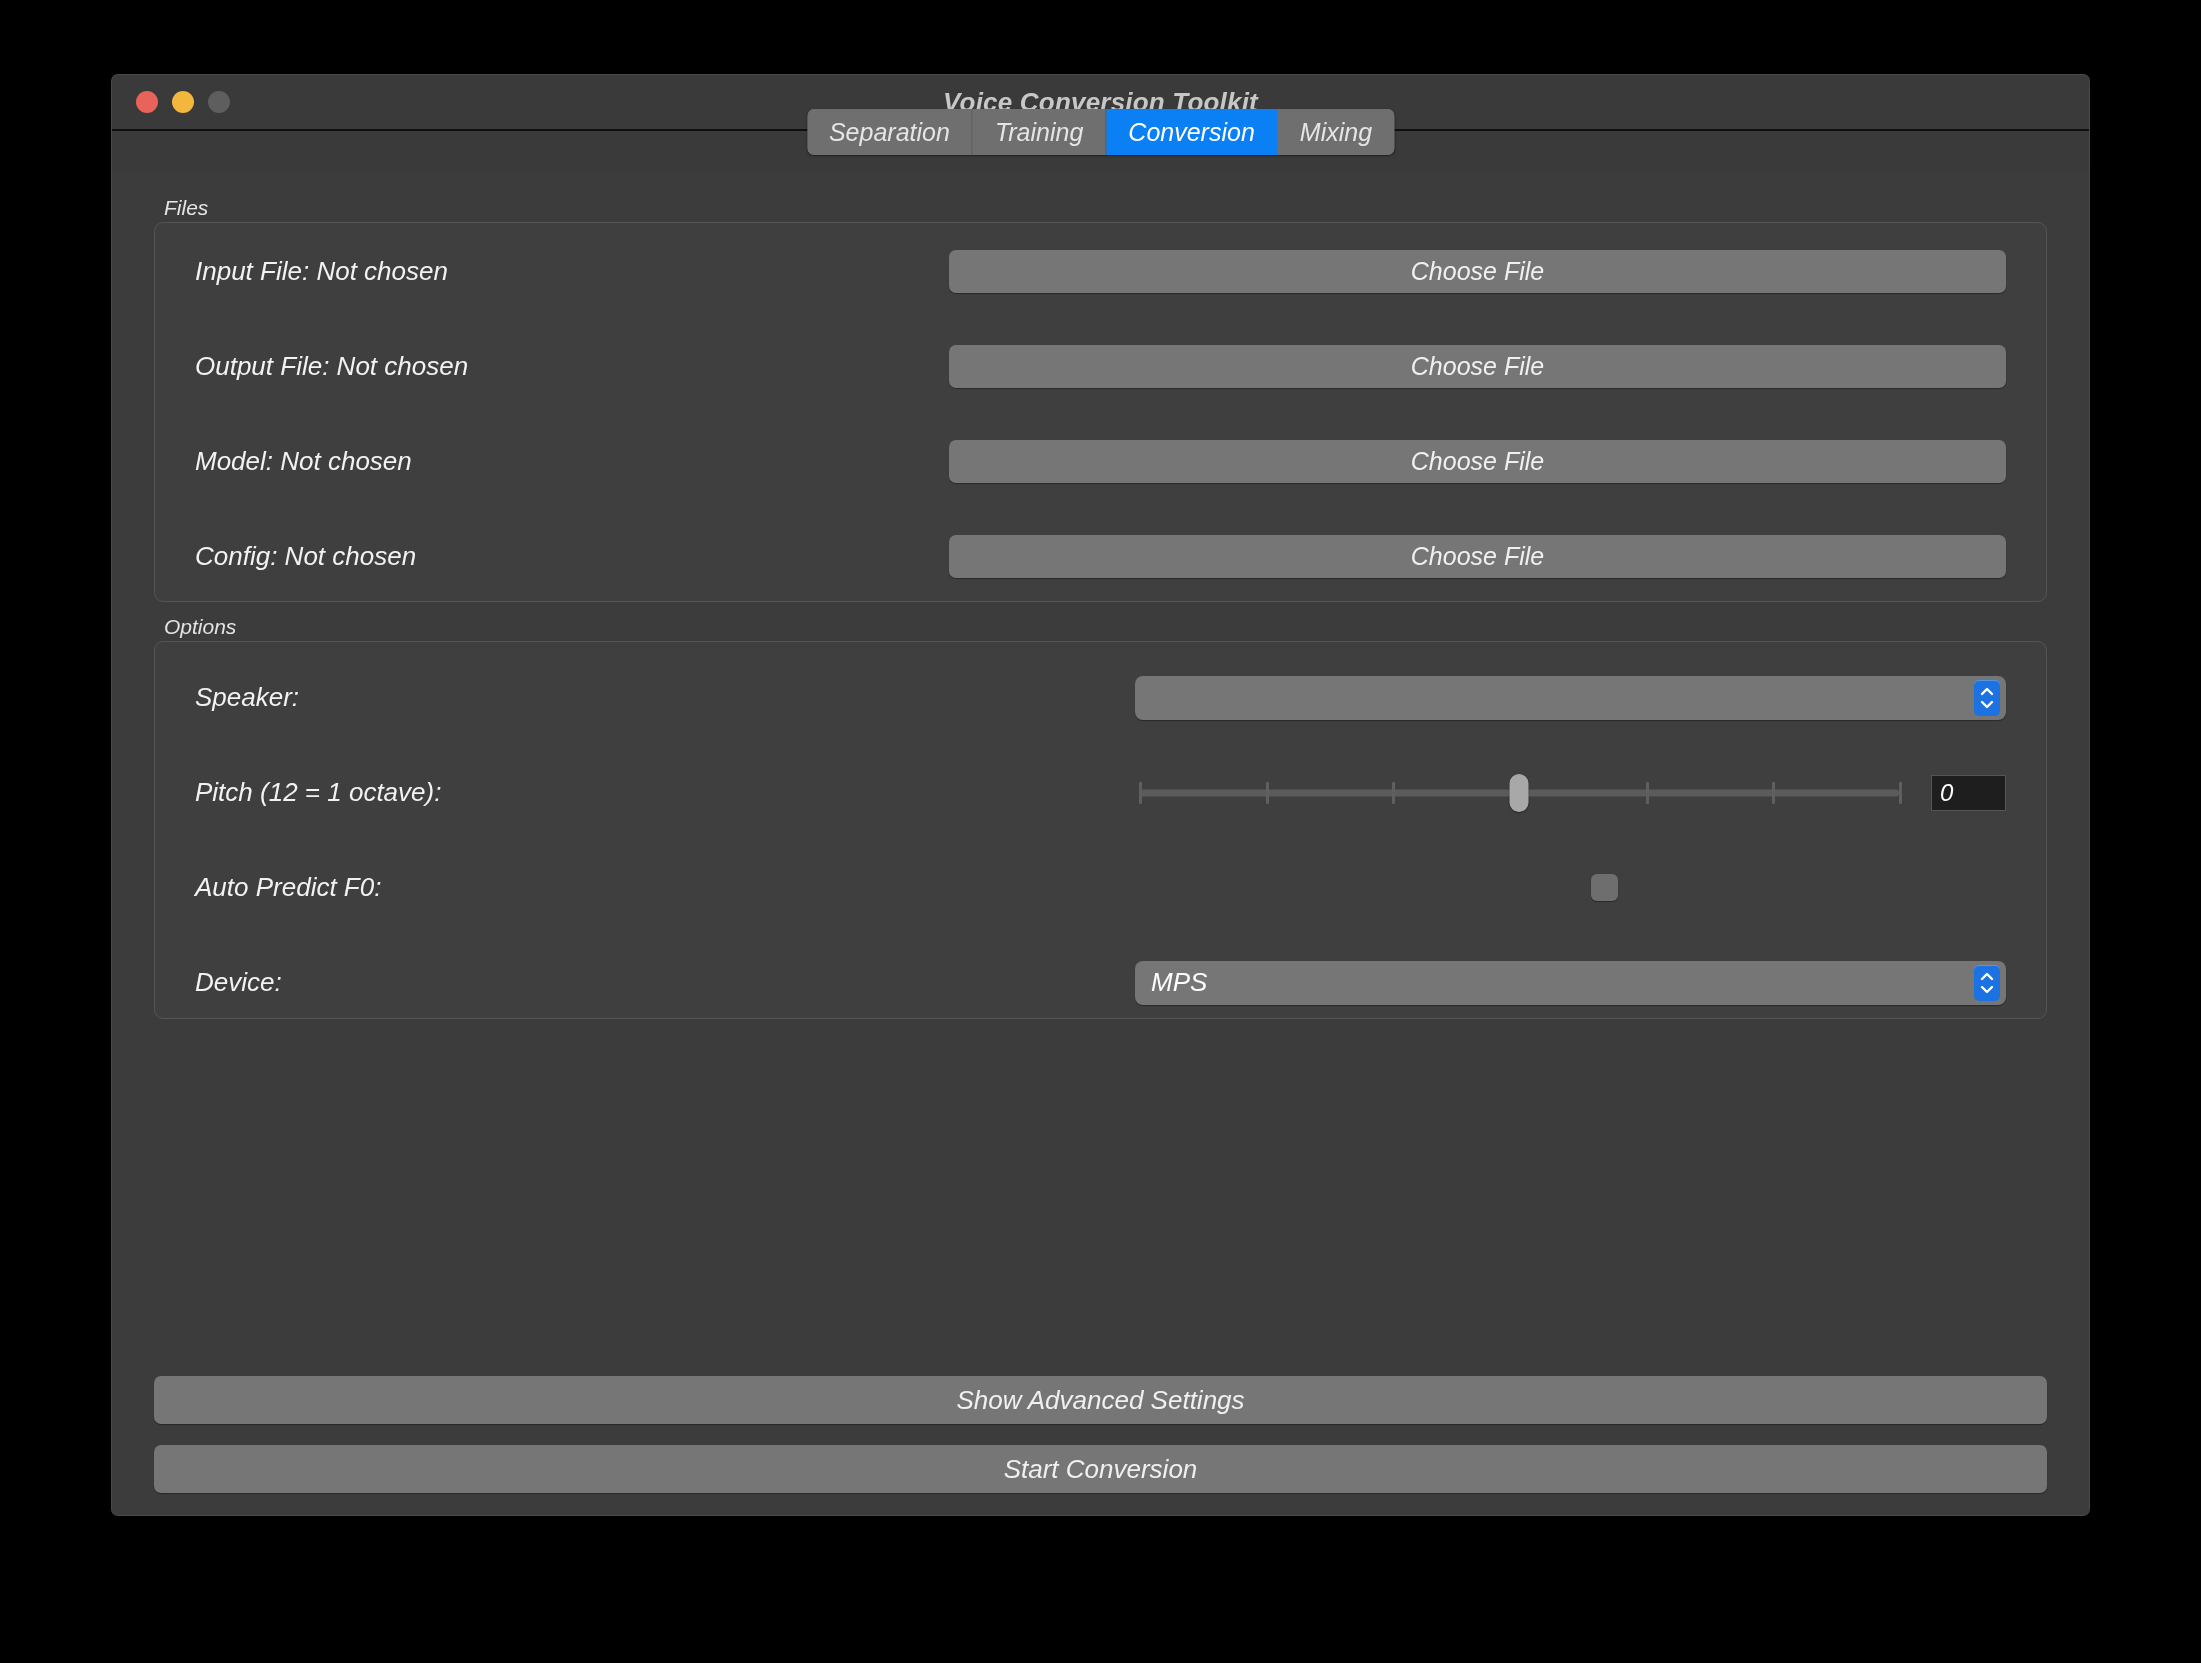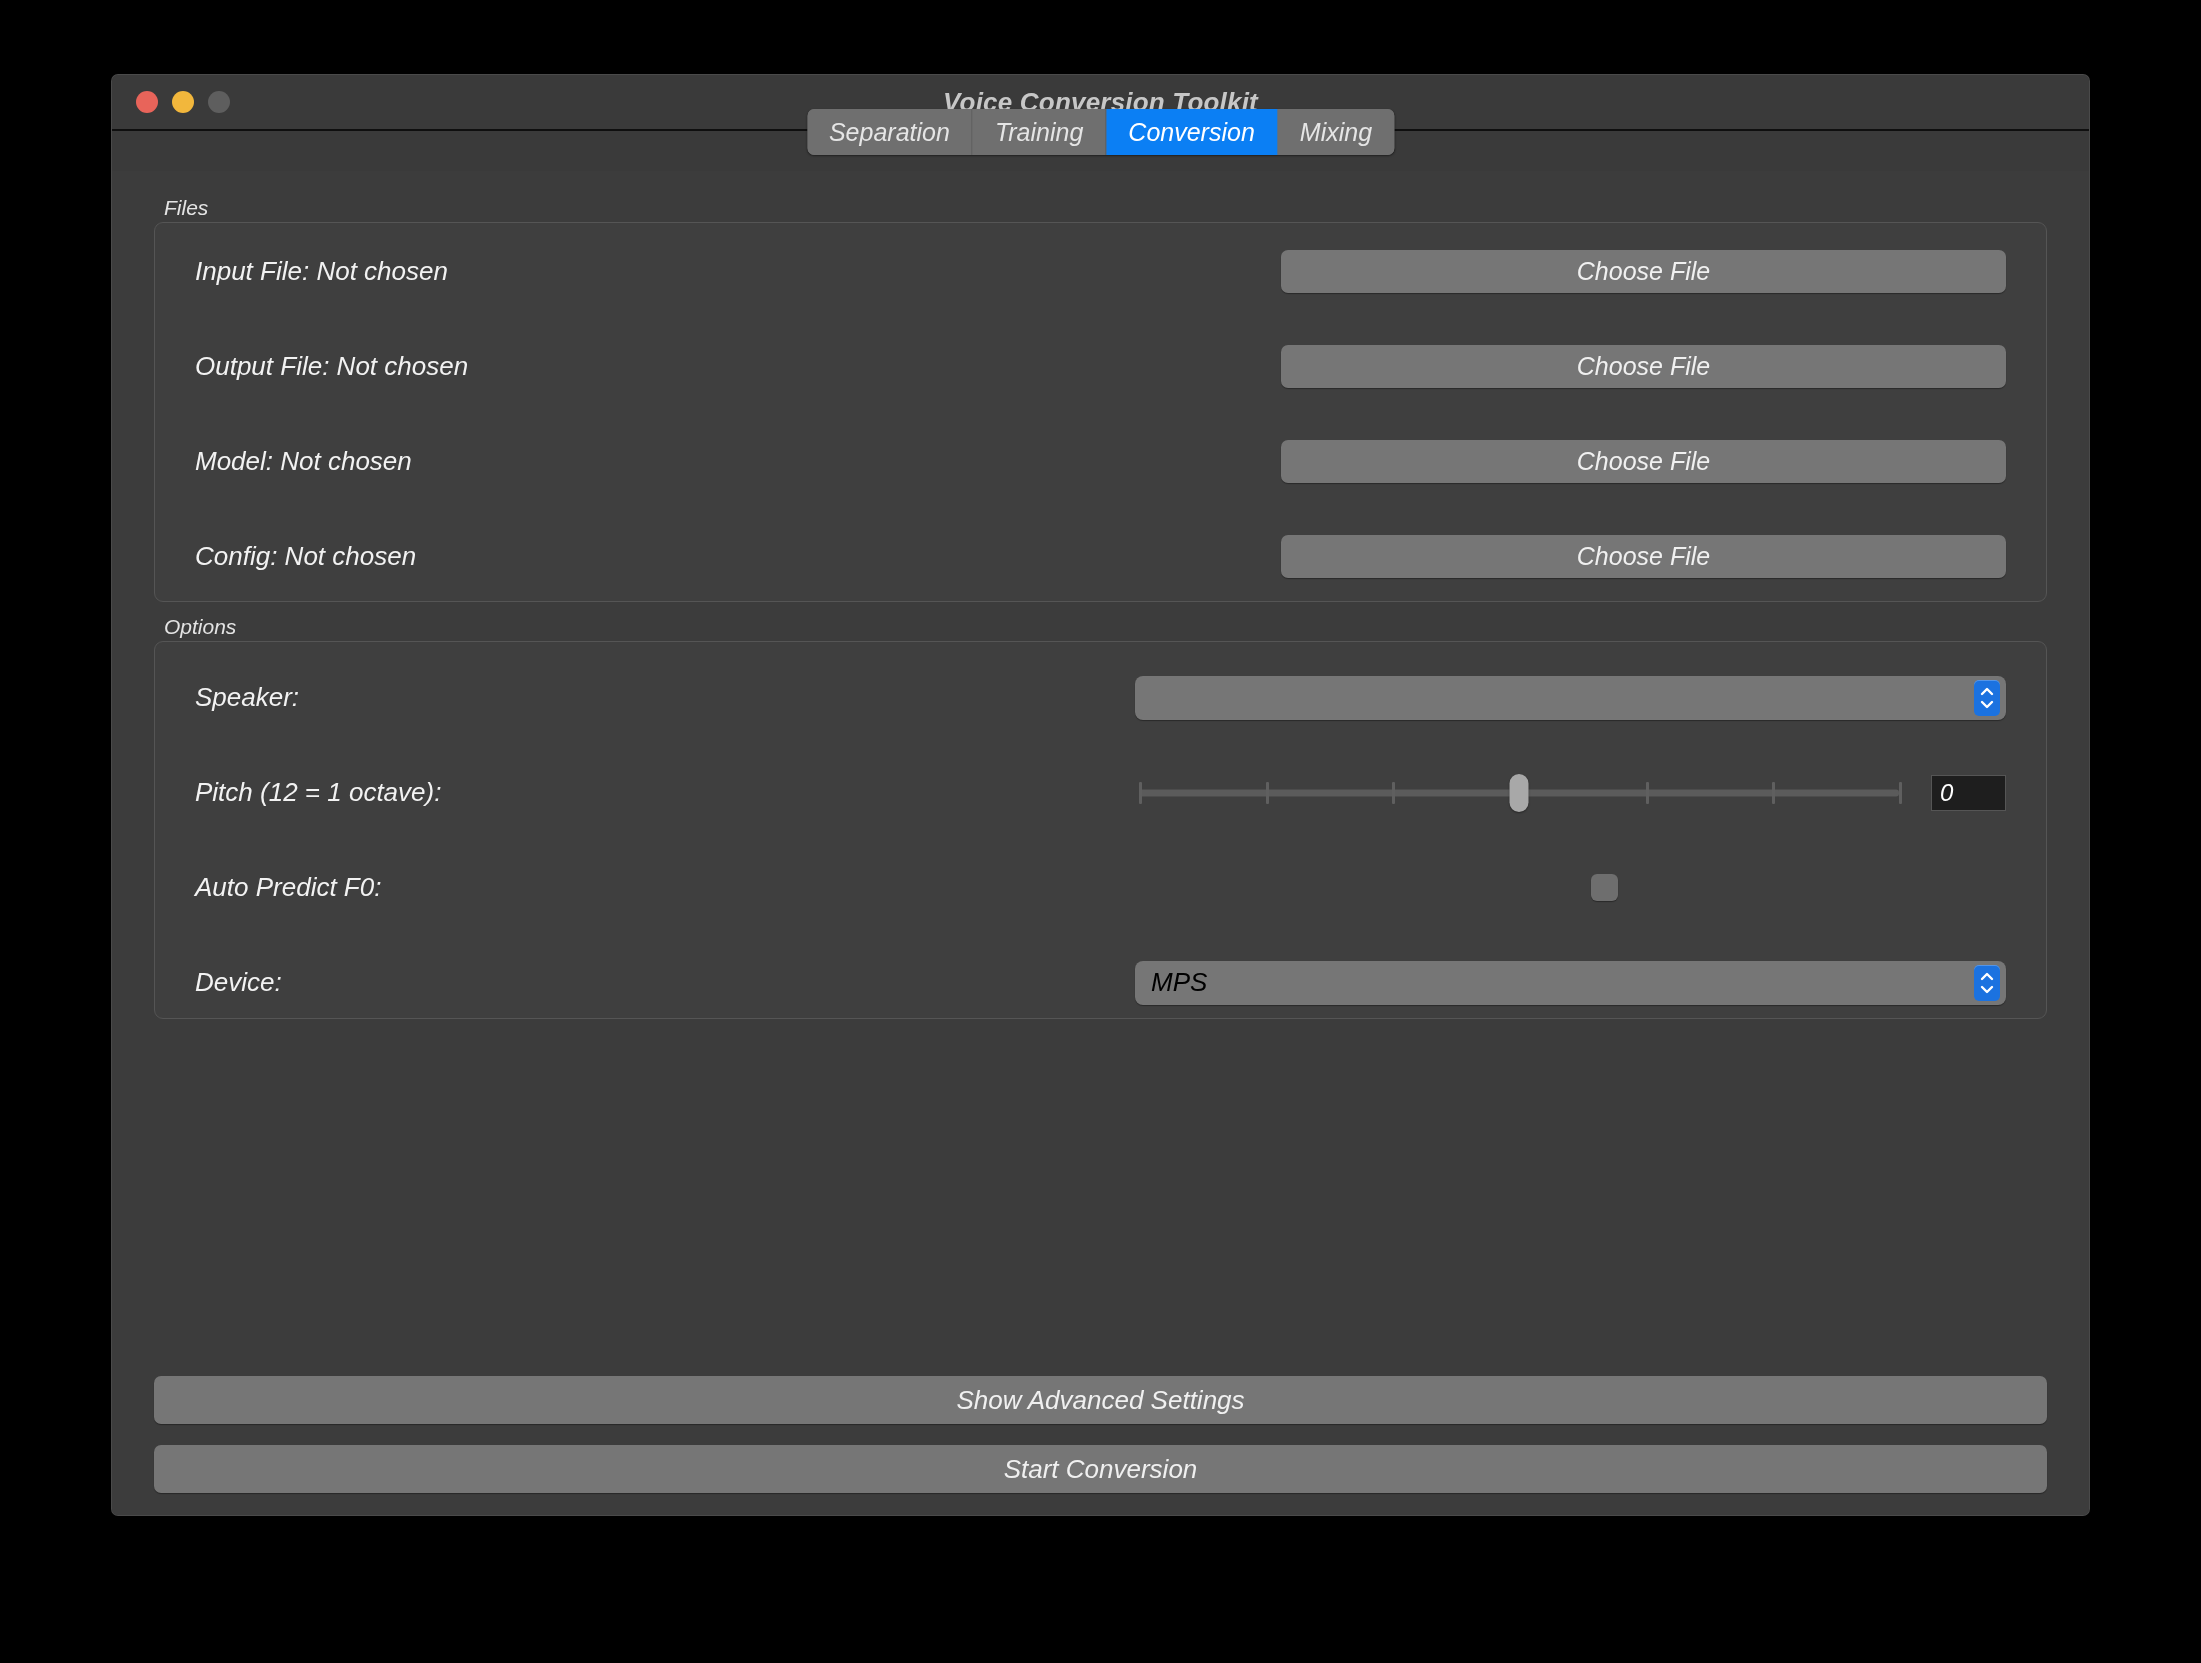--- a/index.html
+++ b/index.html
@@ -158,21 +158,21 @@
     color: #f0f0f0;
     font-size: 25px;
     font-family: "Liberation Sans", sans-serif;
     height: 43px;
     line-height: 43px;
     text-align: center;
     cursor: default;
     box-shadow: 0 1px 1px rgba(0,0,0,0.35);
     white-space: nowrap;
   }
-  .btn-choose { width: 725px; }
+  .btn-choose { width: 1057px; }
 
   .bottom-buttons {
     position: absolute;
     left: 42px;
     right: 42px;
     bottom: 22px;
     display: flex;
     flex-direction: column;
     gap: 21px;
   }
@@ -185,21 +185,21 @@
     height: 44px;
     background: #767676;
     border-radius: 8px;
     display: flex;
     align-items: center;
     box-shadow: 0 1px 1px rgba(0,0,0,0.35);
     cursor: default;
   }
   .select-value {
     font-size: 26px;
-    color: #000000;
+    color: #ffffff;
     padding-left: 16px;
     white-space: nowrap;
     overflow: hidden;
   }
   .stepper {
     position: absolute;
     right: 6px;
     top: 50%;
     transform: translateY(-50%);
     width: 26px;

